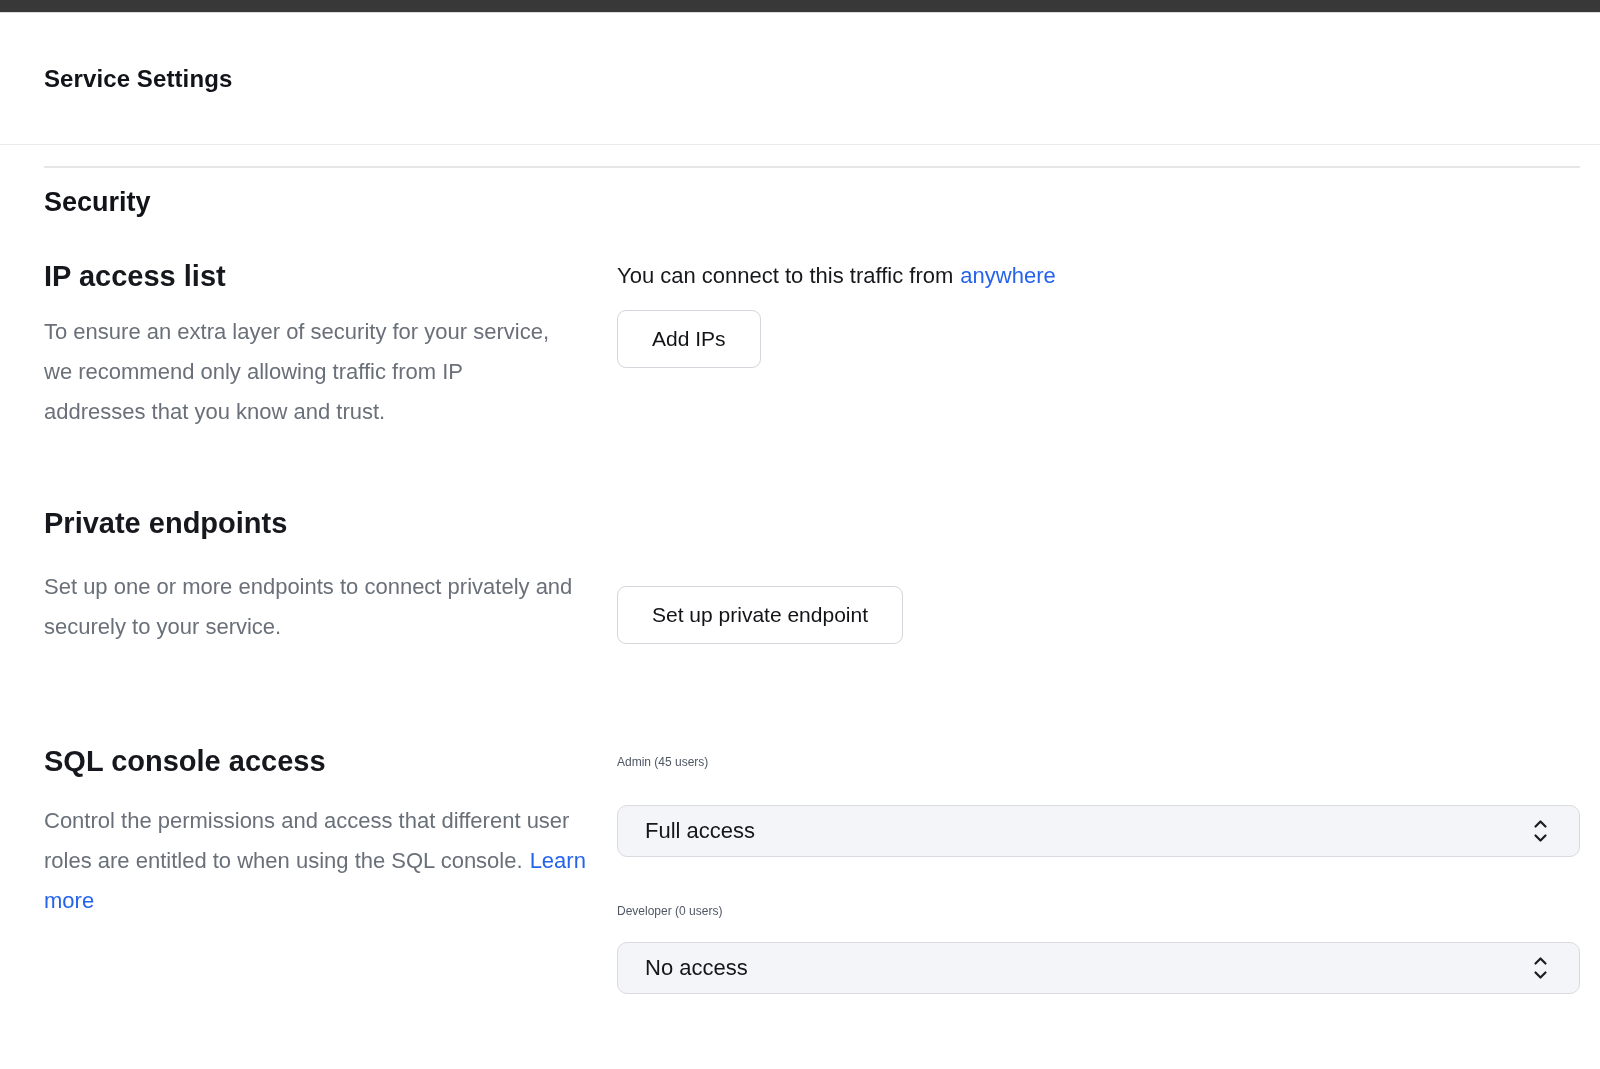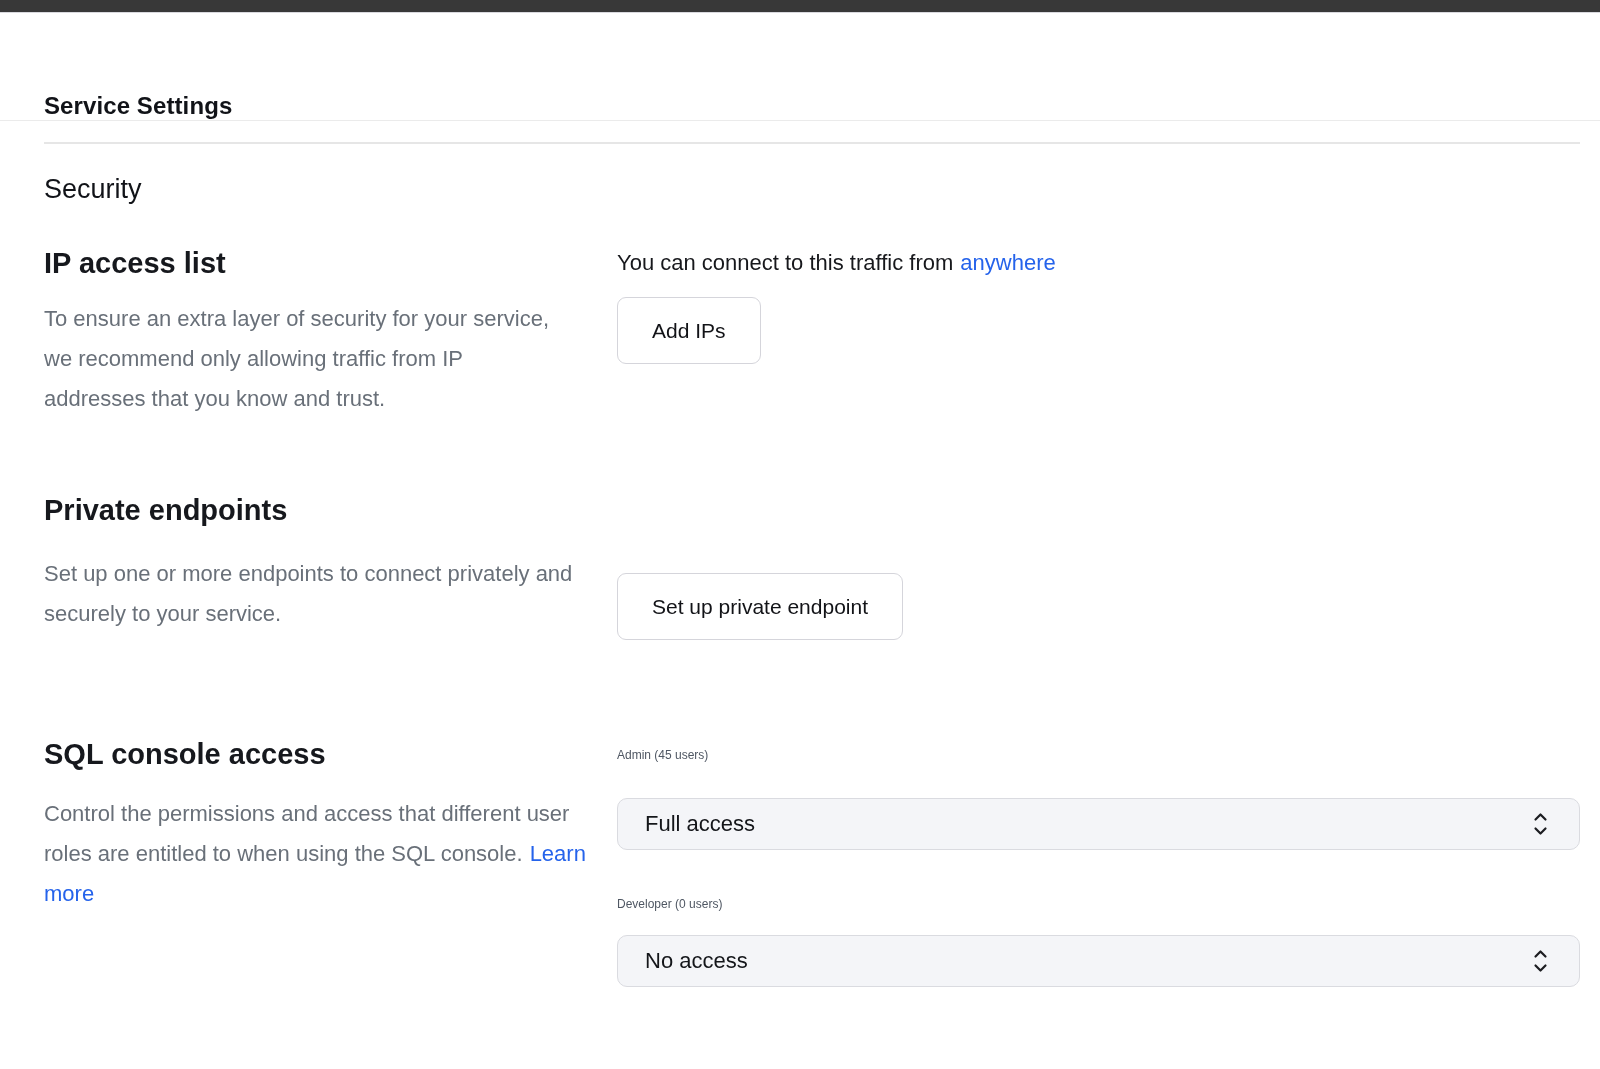--- a/index.html
+++ b/index.html
@@ -10,37 +10,37 @@
     font-family: "Liberation Sans", "DejaVu Sans", sans-serif;
     color: #16181d;
     overflow: hidden;
   }
   .topbar {
     height: 13px;
     background: #383838;
     border-bottom: 1px solid #d9d9de;
   }
   .header {
-    height: 108px;
-    display: flex; align-items: flex-end;
+    height: 132px;
+    display: flex; align-items: center;
     padding: 0 44px;
     border-bottom: 1px solid #ebebeb;
   }
   .header h1 {
     margin: 0;
     font-size: 24px; font-weight: 700;
     color: #111318;
     letter-spacing: .1px;
   }
   .content { margin: 0 20px 0 44px; }
   .divider { margin-top: 21px; height: 2px; background: #e6e6e6; }
   h2.section-title {
-    margin: 28px 0 0;
+    margin: 17px 0 0;
     font-size: 27px; line-height: 34px;
-    font-weight: 400; color: #111318;
+    font-weight: 700; color: #111318;
   }
   .row { display: grid; grid-template-columns: 573px 1fr; }
   .row h3 {
     margin: 0;
     font-size: 29px; line-height: 28px;
     font-weight: 700; color: #16181d;
   }
   .desc {
     margin: 22px 0 0;
     font-size: 22px; line-height: 40px;
@@ -59,21 +59,21 @@
   .row-pe { margin-top: 77px; }
   .row-sql { margin-top: 100px; }
   .status {
     margin: 0;
     font-size: 22px; line-height: 28px;
     color: #17181c;
   }
   .btn {
     display: inline-block;
     margin-top: 20px;
-    height: 67px;
+    height: 58px;
     padding: 0 34px;
     background: #ffffff;
     border: 1px solid #d5d5db;
     border-radius: 9px;
     font-family: inherit;
     font-size: 21px;
     color: #121317;
     cursor: pointer;
   }
   .btn-pe { margin-top: 77px; }

